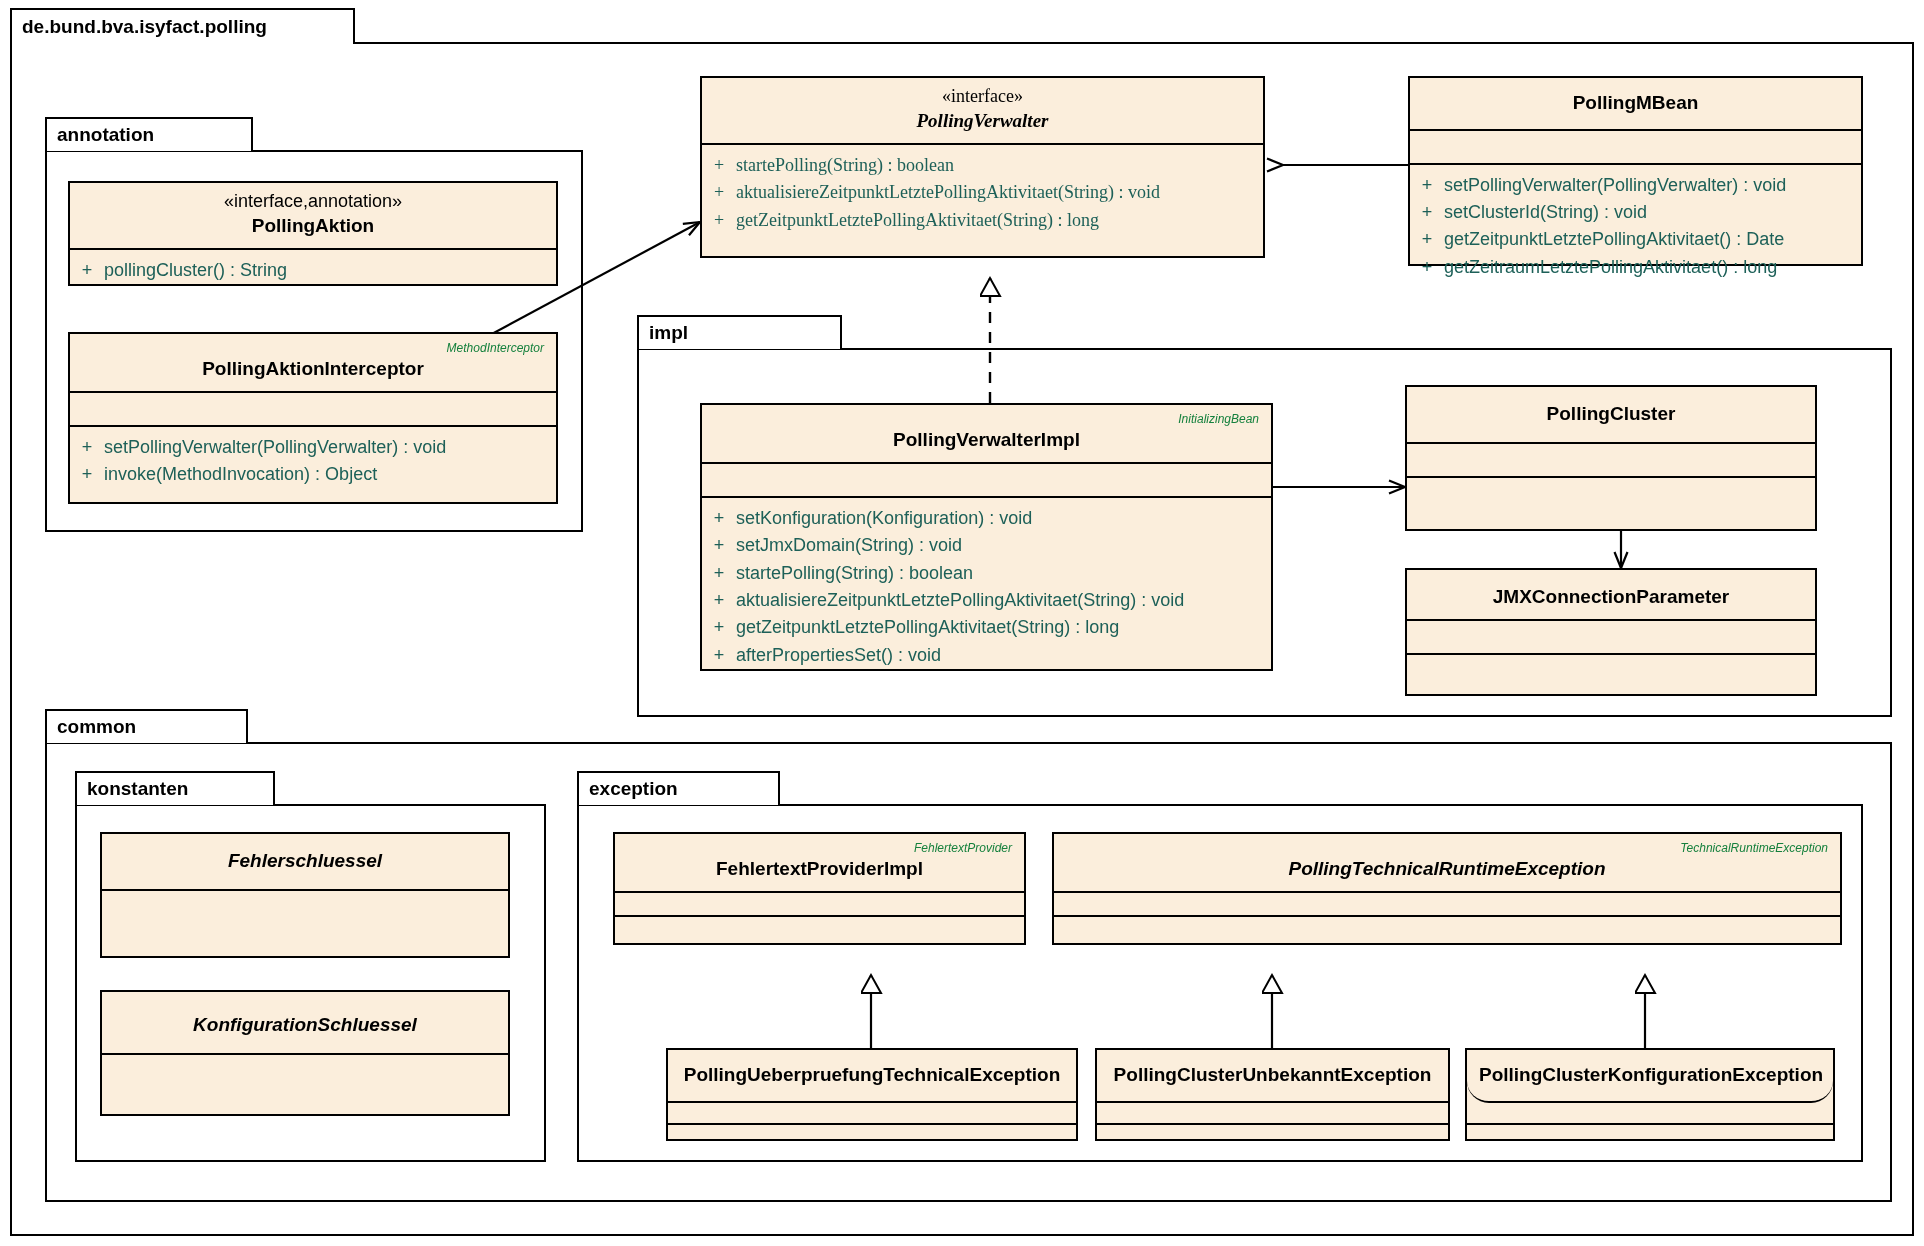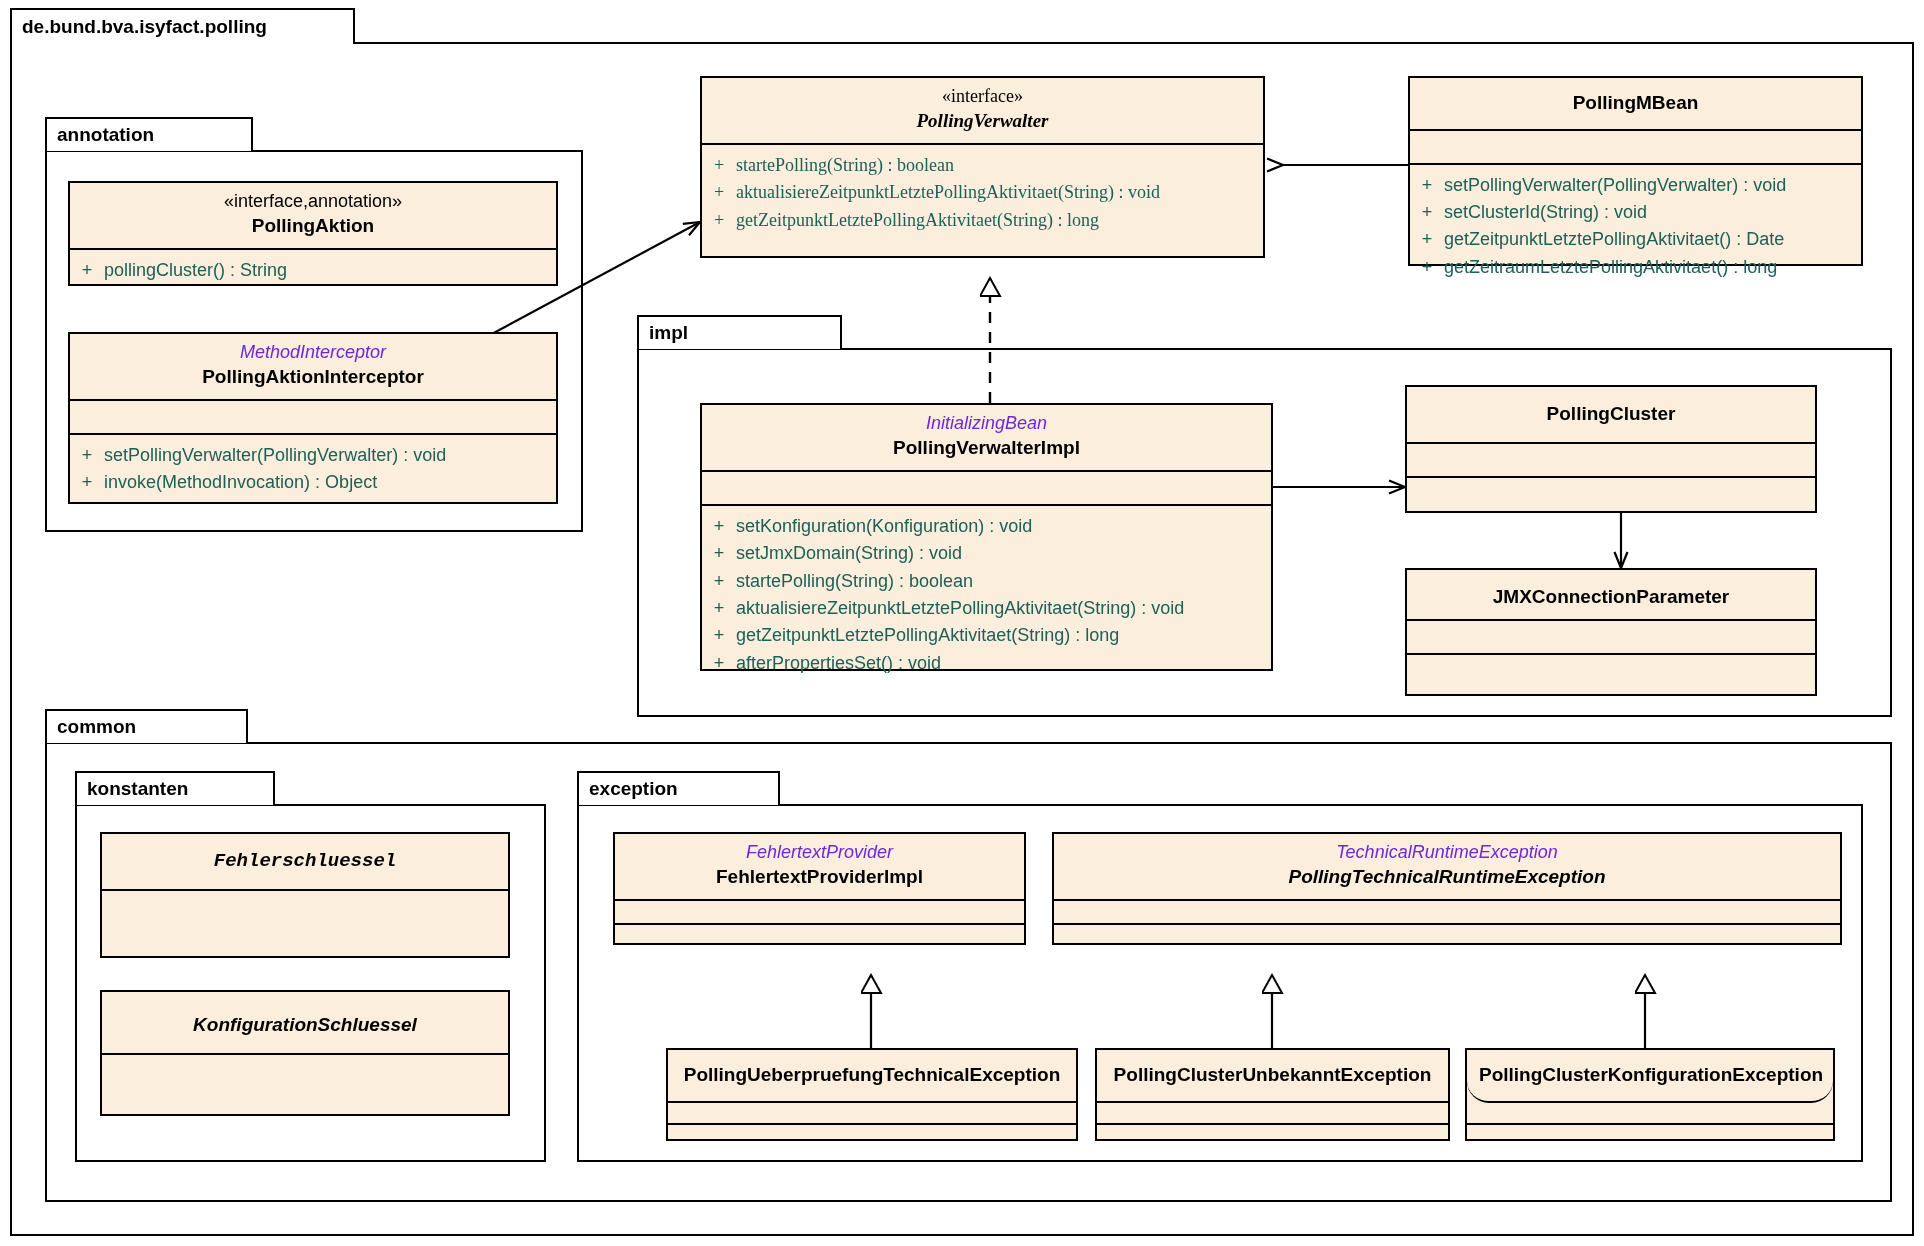--- a/index.html
+++ b/index.html
@@ -54,24 +54,24 @@
     box-sizing: border-box;
     border-bottom: 2px solid #000000;
   }
   .stereo {
     text-align: center;
     font-size: 18px;
     color: #000000;
     line-height: 1.35;
   }
   .parent {
-    text-align: center;
-    font-size: 18px;
+    text-align: right;
+    font-size: 12px;
     font-style: italic;
-    color: #6d28d9;
+    color: #15803d;
     line-height: 1.35;
   }
   .cname {
     text-align: center;
     font-weight: bold;
     font-size: 19px;
     color: #000000;
     line-height: 1.4;
   }
   .cname.ital { font-style: italic; }
@@ -250,21 +250,21 @@
         <span class="vis">+</span>
         <span>getZeitpunktLetztePollingAktivitaet(String) : long</span>
       </div>
       <div class="m">
         <span class="vis">+</span>
         <span>afterPropertiesSet() : void</span>
       </div>
     </div>
   </div>
 
-  <div class="cls" style="left:1405px; top:385px; width:412px; height:128px;">
+  <div class="cls" style="left:1405px; top:385px; width:412px; height:146px;">
     <div class="head" style="padding-top:14px; padding-bottom:14px;">
       <div class="cname">PollingCluster</div>
     </div>
     <div class="compart empty-row"></div>
     <div class="compart last empty-row"></div>
   </div>
 
   <div class="cls" style="left:1405px; top:568px; width:412px; height:128px;">
     <div class="head" style="padding-top:14px; ">
       <div class="cname">JMXConnectionParameter</div>
@@ -277,21 +277,21 @@
     <span>common</span>
   </div>
   <div class="pkg" style="left:45px; top:742px; width:1847px; height:460px;"></div>
 
   <div class="pkg-tab" style="left:75px; top:771px; width:200px; height:34px;">
     <span>konstanten</span>
   </div>
   <div class="pkg" style="left:75px; top:804px; width:471px; height:358px;"></div>
 
   <div class="cls" style="left:100px; top:832px; width:410px; height:126px;">
-    <div class="head" style="padding-top:14px; padding-bottom:14px;font-family:Liberation Mono, monospace;">
+    <div class="head" style="padding-top:14px; padding-bottom:14px;">
       <div class="cname ital">Fehlerschluessel</div>
     </div>
     <div class="compart last" style="height:68px;"></div>
   </div>
 
   <div class="cls" style="left:100px; top:990px; width:410px; height:126px;">
     <div class="head" style="padding-top:20px; padding-bottom:14px;">
       <div class="cname ital">KonfigurationSchluessel</div>
     </div>
     <div class="compart last" style="height:68px;"></div>

